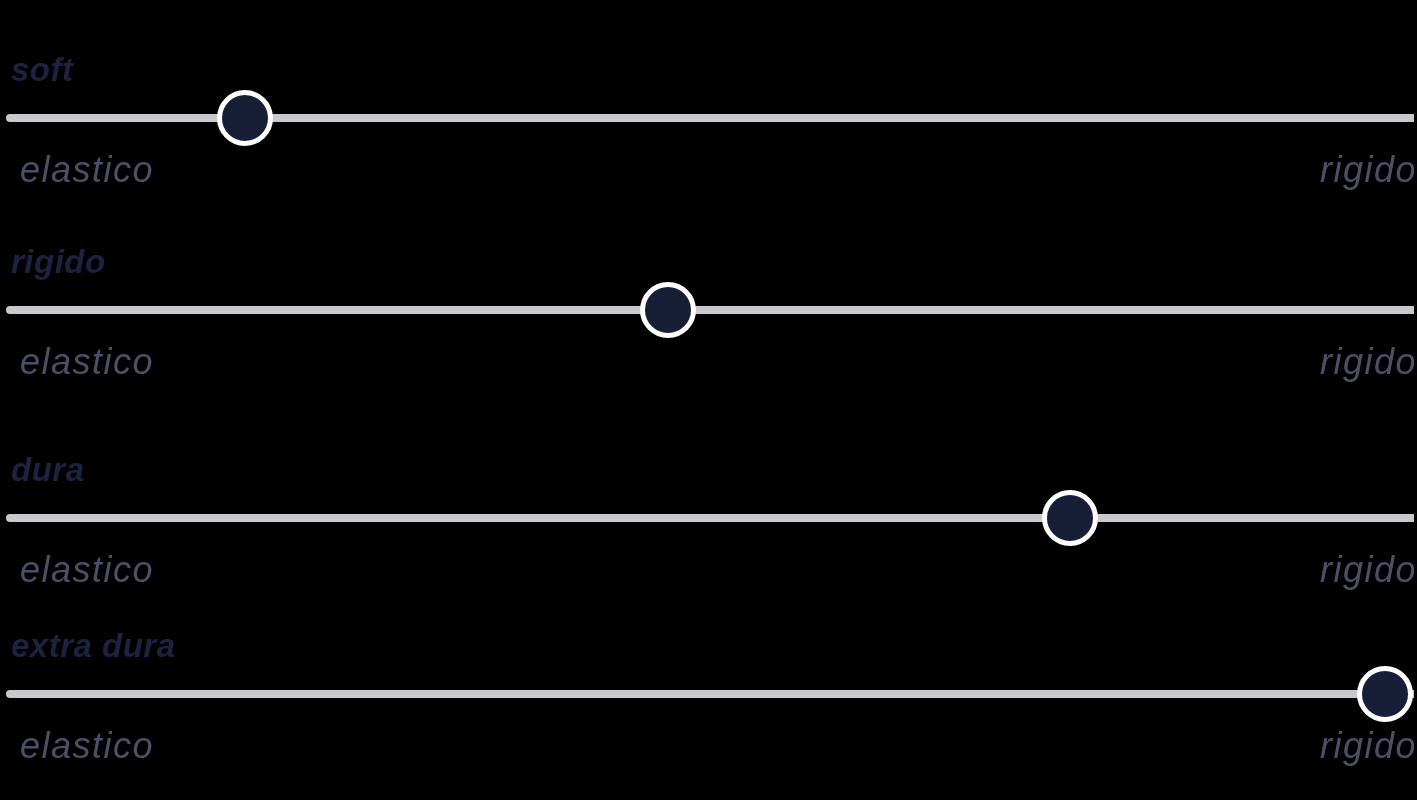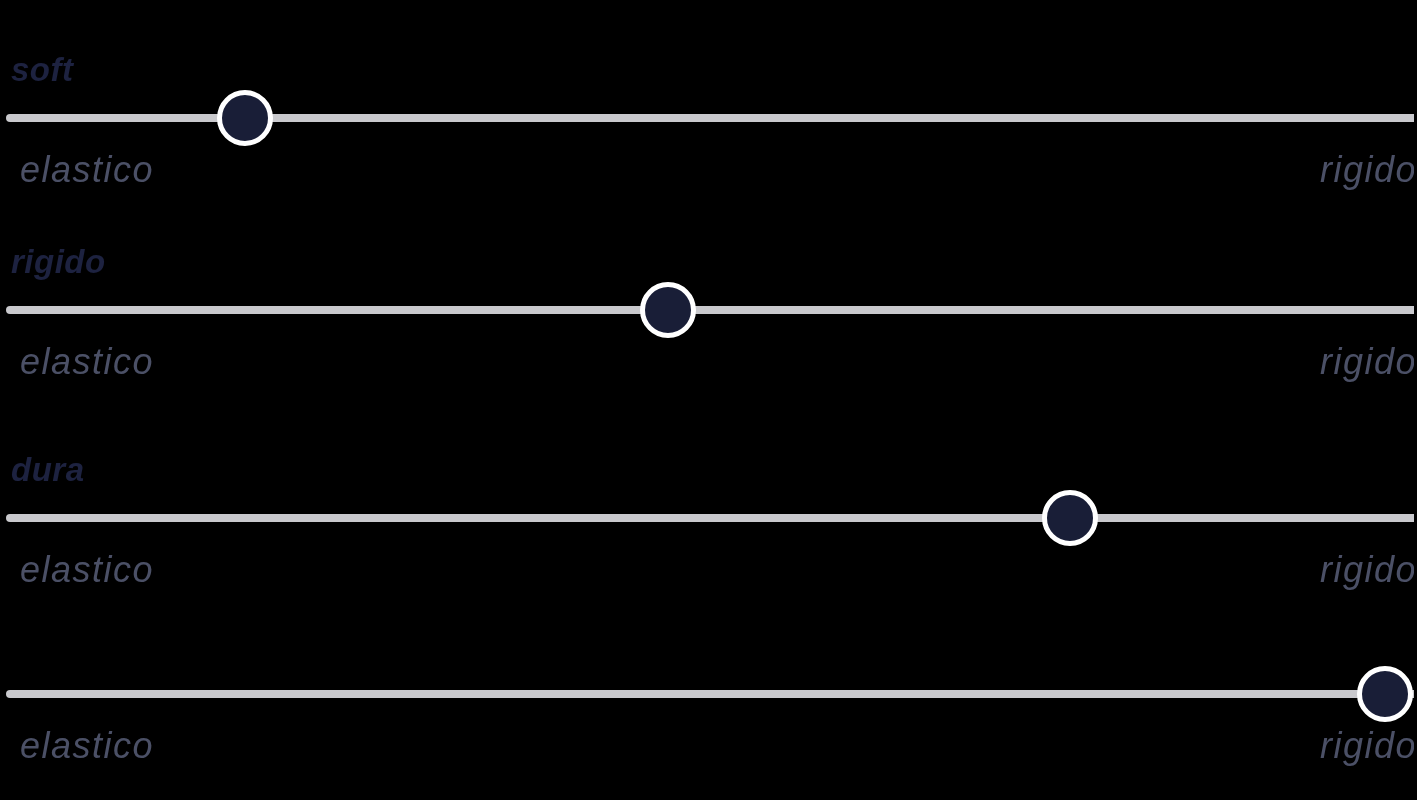--- a/index.html
+++ b/index.html
@@ -110,20 +110,21 @@
     <div class="slider-title">dura</div>
     <div class="slider-track"></div>
     <div class="slider-thumb" style="left: 75.1%;"></div>
     <div class="slider-labels">
       <span class="slider-label">elastico</span>
       <span class="slider-label">rigido</span>
     </div>
   </div>
 
   <div class="slider-row">
+    <div class="slider-title">extra dura</div>
     <div class="slider-track"></div>
     <div class="slider-thumb" style="left: 97.3%;"></div>
     <div class="slider-labels">
       <span class="slider-label">elastico</span>
       <span class="slider-label">rigido</span>
     </div>
   </div>
 
 </div>
 

